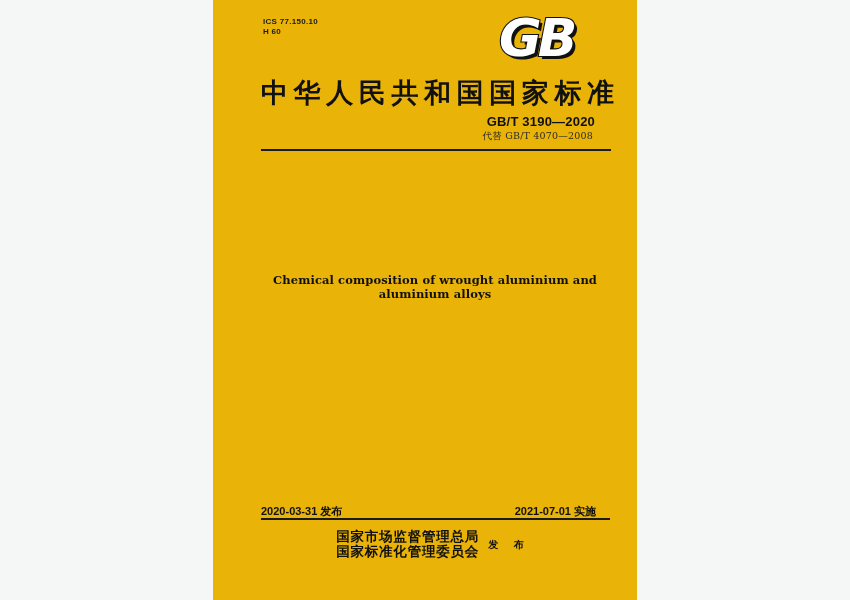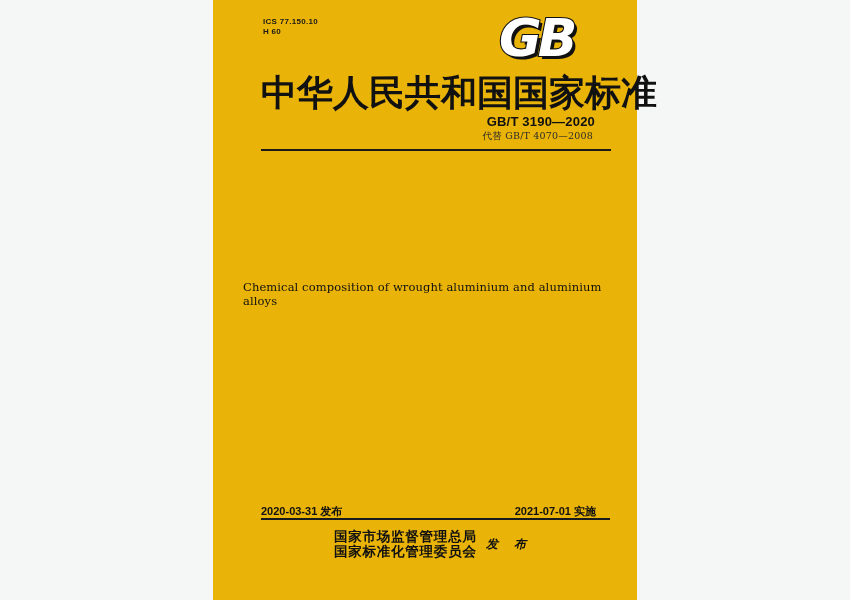--- a/index.html
+++ b/index.html
@@ -40,21 +40,21 @@
     letter-spacing: -4px;
   }
   .logo-shadow { fill: #111; }
   .logo-face { fill: #ffffff; stroke: #111; stroke-width: 2.2px; paint-order: stroke; }
   .std-name {
     position: absolute;
     left: 48px; top: 78px;
     width: 353px;
     font-family: "DejaVu Serif", serif;
     font-weight: bold;
-    font-size: 36px;
+    font-size: 27px;
     line-height: 29px;
     white-space: nowrap;
     text-align: justify;
     text-align-last: justify;
     color: #111;
   }
   .std-number {
     position: absolute;
     right: 42px; top: 114px;
     font-family: "Liberation Sans", sans-serif;
@@ -82,24 +82,24 @@
     left: 48px; right: 24px; top: 229px;
     text-align: center;
     font-family: "DejaVu Sans", sans-serif;
     font-weight: bold;
     font-size: 21px;
     letter-spacing: 3px;
     color: #111;
   }
   .title-en {
     position: absolute;
-    left: 30px; right: 10px; top: 280px;
-    text-align: left;
+    left: 30px; right: 10px; top: 273px;
+    text-align: center;
     font-family: "DejaVu Serif", serif;
-    font-weight: normal;
+    font-weight: bold;
     font-size: 11.5px;
     letter-spacing: 0.1px;
     color: #111;
   }
   .dates-row {
     position: absolute;
     left: 48px; right: 41px; top: 504px;
     display: flex;
     justify-content: space-between;
     font-family: "Liberation Sans", sans-serif;
@@ -131,25 +131,24 @@
   .publisher-lines > div {
     width: 142px;
     white-space: nowrap;
     text-align: justify;
     text-align-last: justify;
     margin-left: 16px;
   }
   .publish-label {
     font-family: "DejaVu Serif", serif;
     font-weight: bold;
-    font-size: 12px;
+    font-size: 10px;
     letter-spacing: 6px;
     color: #111;
     padding-top: 2px;
-    font-style: italic;
   }
 </style>
 </head>
 <body>
 
 <div class="page">
 
   <div class="ics-block">
     <div>ICS 77.150.10</div>
     <div>H 60</div>

